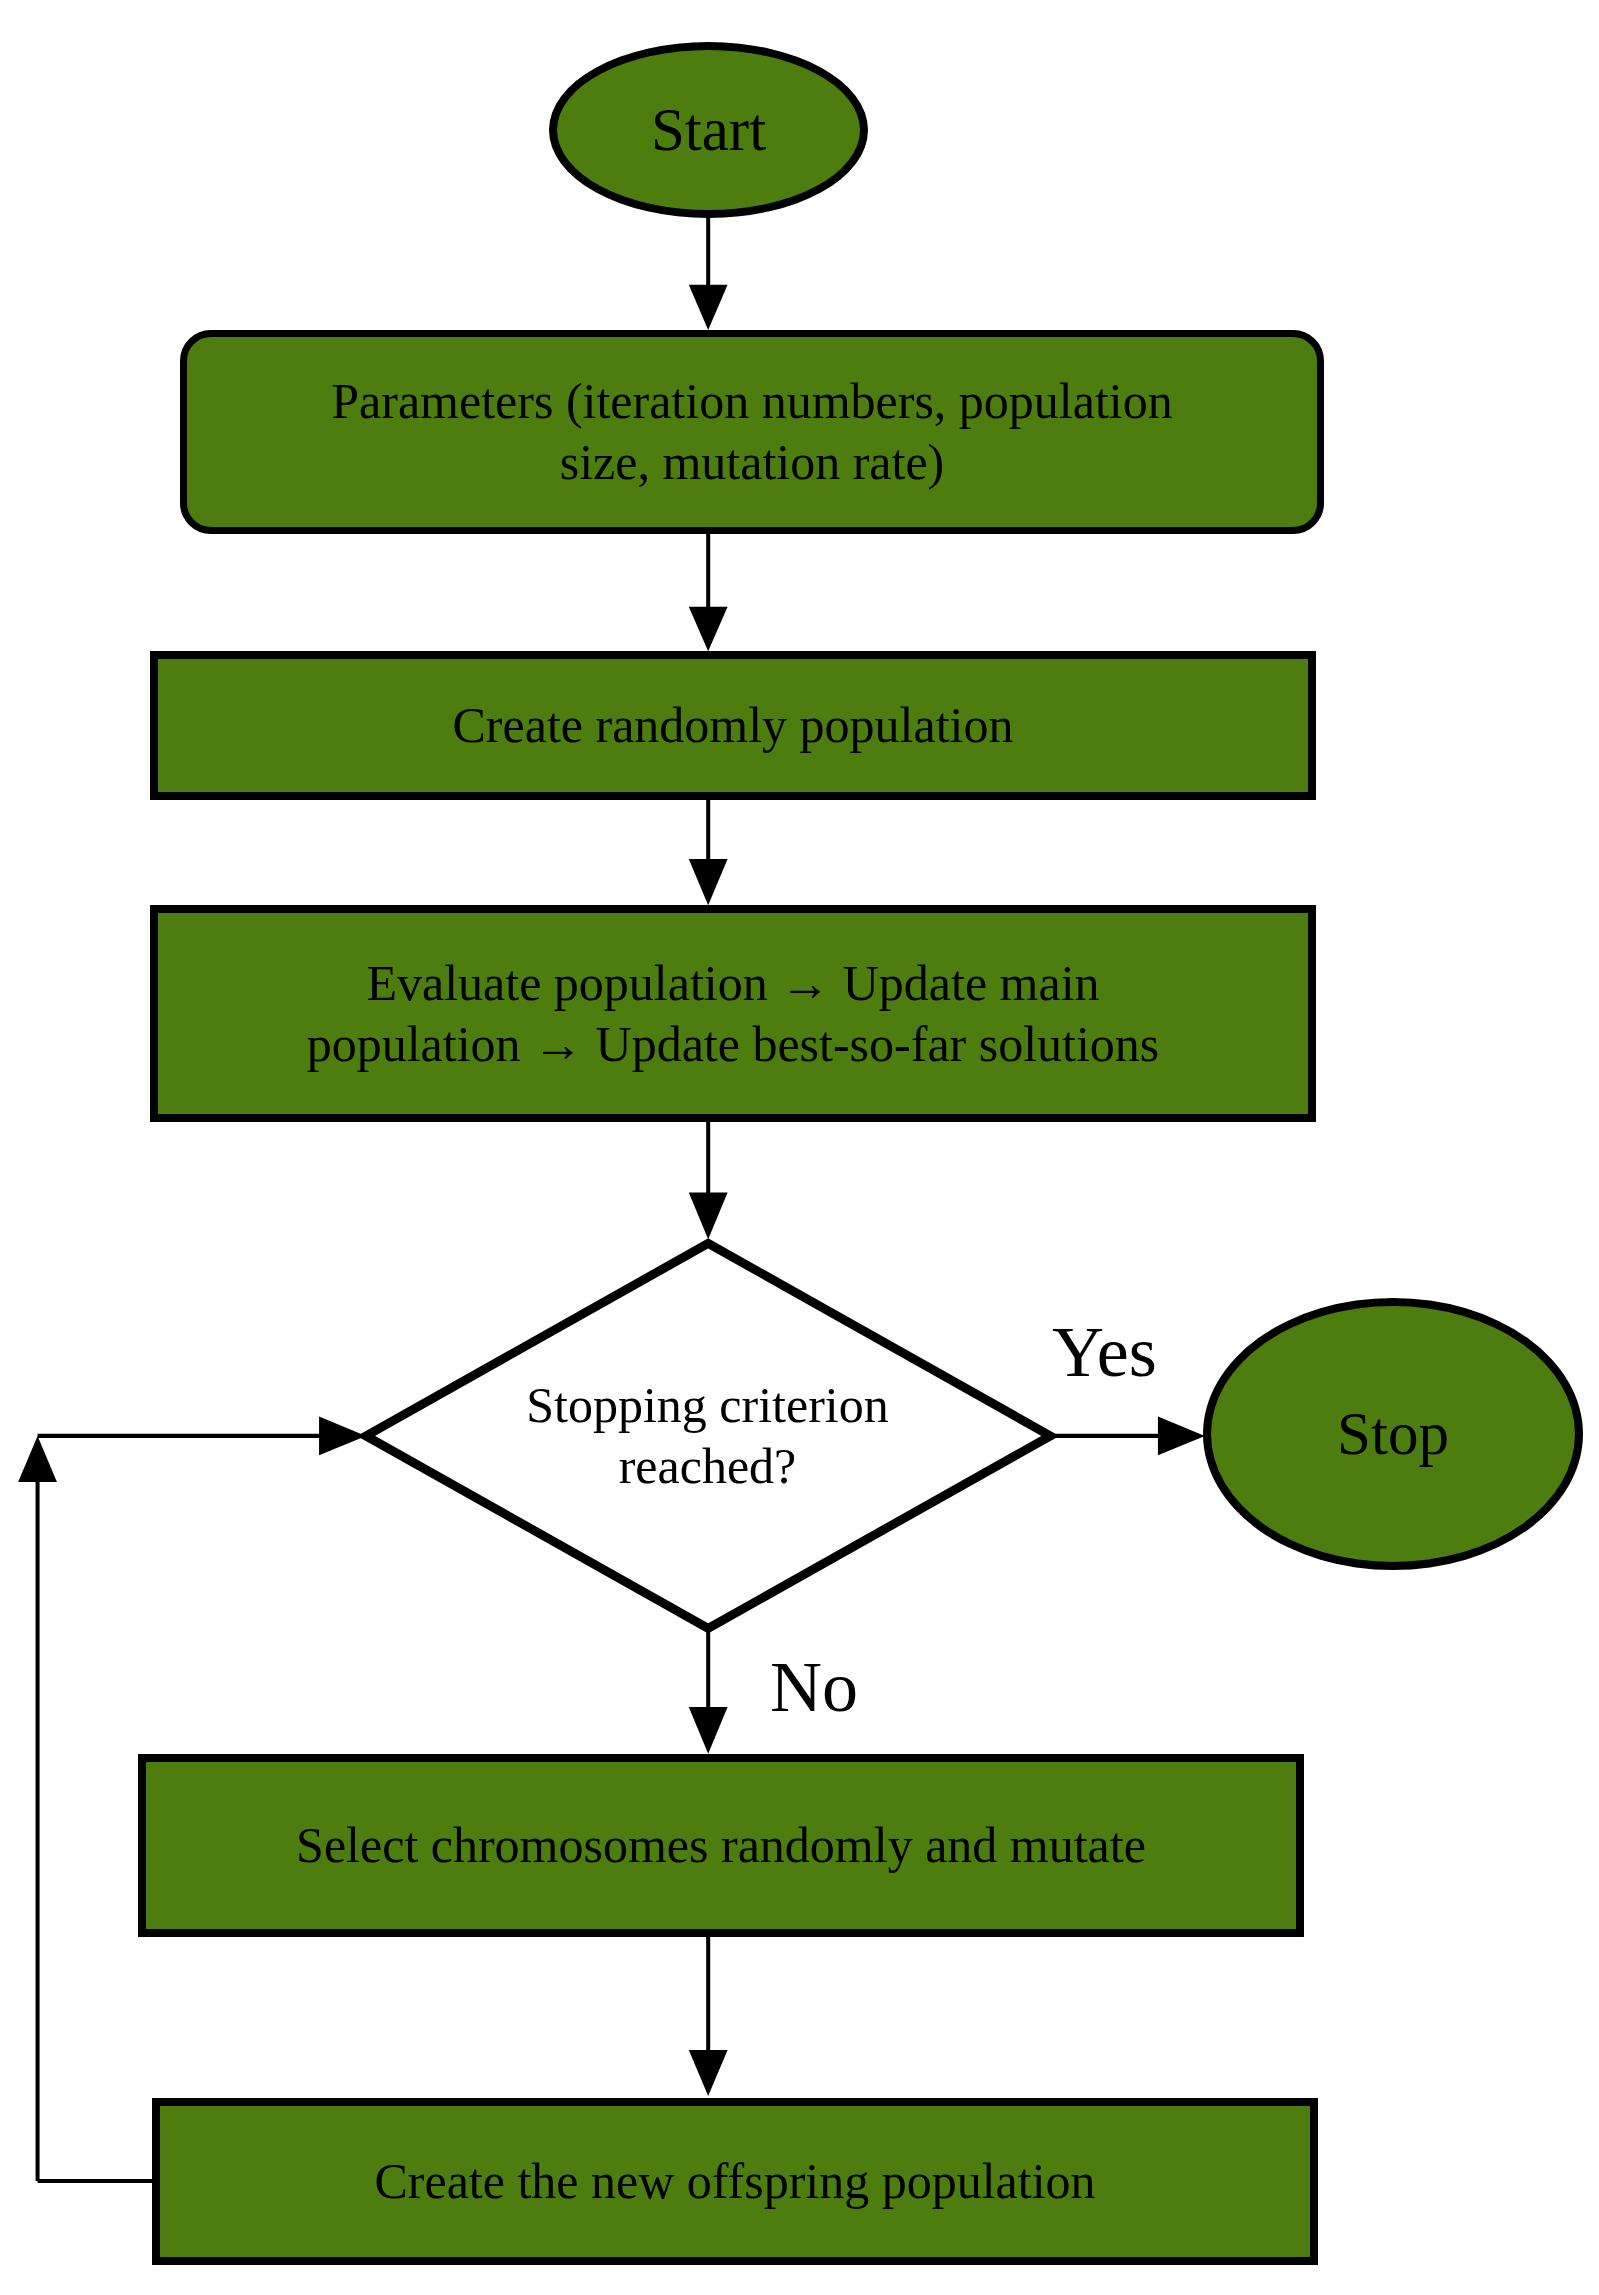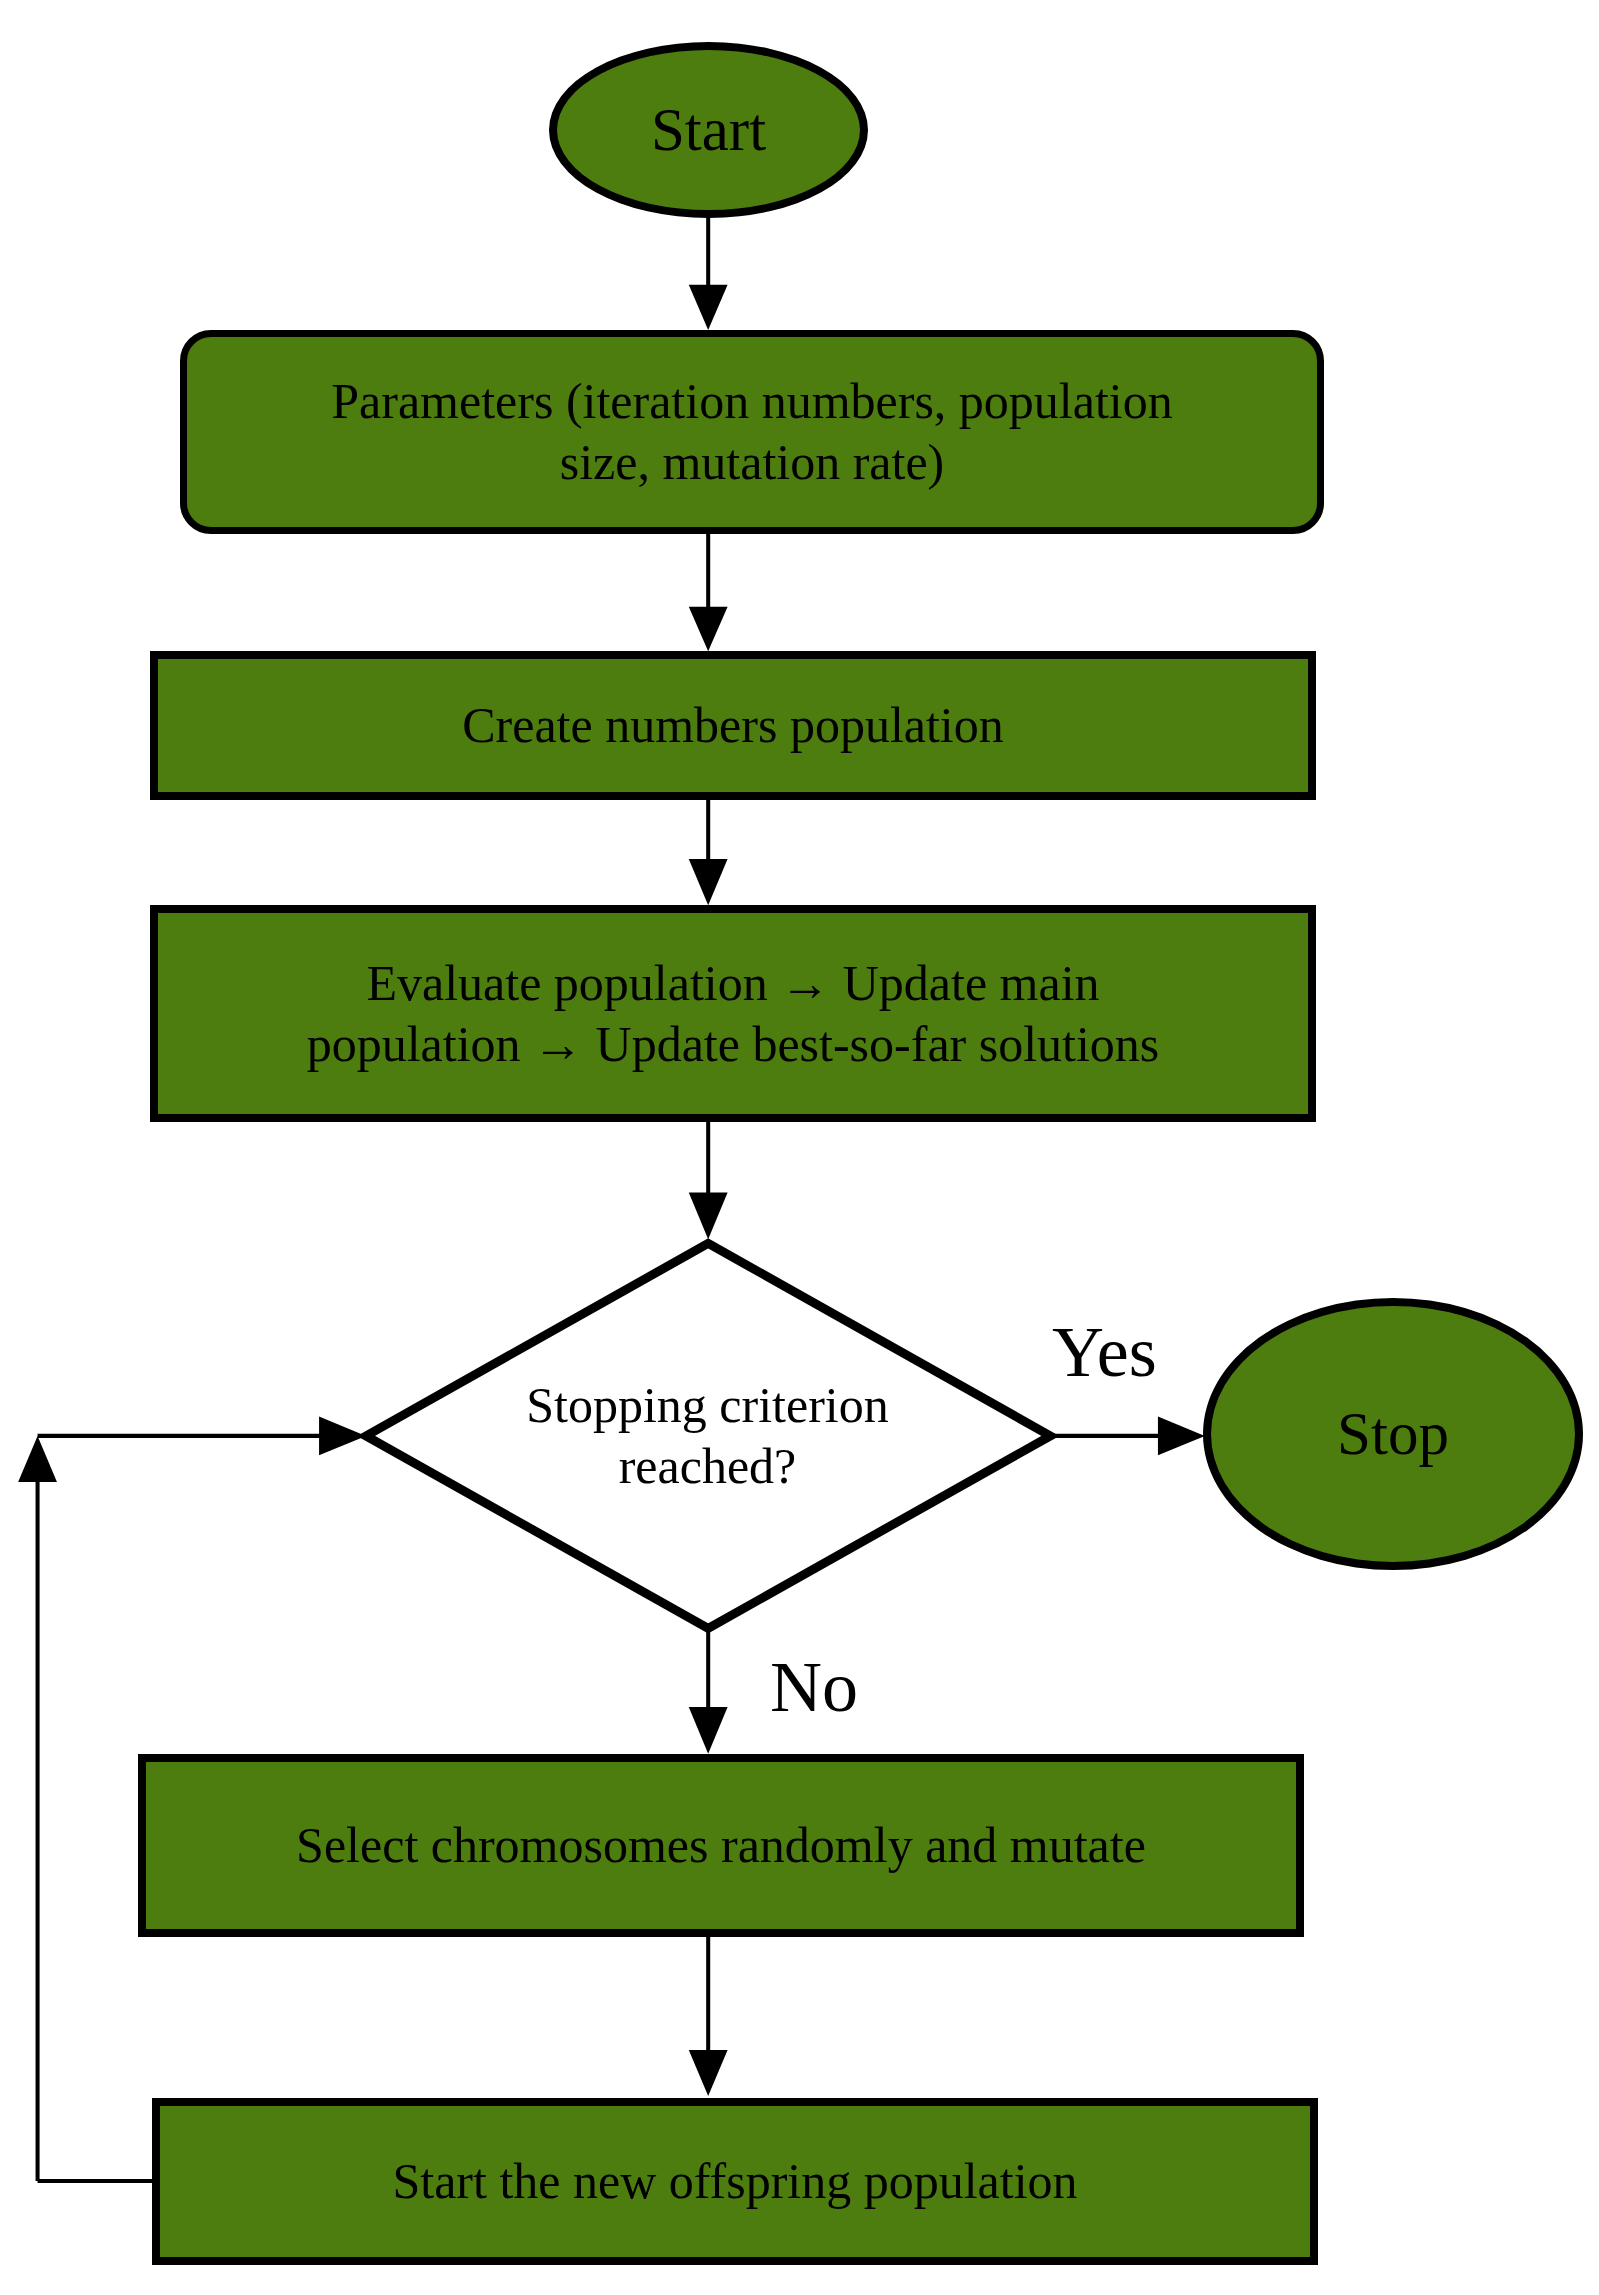--- a/index.html
+++ b/index.html
@@ -106,21 +106,21 @@
   <div class="node terminator" style="left:549px; top:42px; width:319px; height:176px;">
     <span class="node-label big-label">Start</span>
   </div>
 
   <div class="node rounded" style="left:180px; top:330px; width:1144px; height:204px;">
     <span class="node-label">Parameters (iteration numbers, population
 size, mutation rate)</span>
   </div>
 
   <div class="node process" style="left:150px; top:651px; width:1166px; height:149px;">
-    <span class="node-label">Create numbers population</span>
+    <span class="node-label">Create randomly population</span>
   </div>
 
   <div class="node process" style="left:150px; top:905px; width:1166px; height:217px;">
     <span class="node-label">Evaluate population → Update main
 population → Update best-so-far solutions</span>
   </div>
 
   <div class="decision-label-wrap" style="left:384px; top:1327px; width:647px; height:218px;">
     <span class="node-label">Stopping criterion
 reached?</span>
@@ -132,17 +132,17 @@
     <span class="node-label big-label">Stop</span>
   </div>
 
   <span class="edge-label" style="left:770px; top:1651px;">No</span>
 
   <div class="node process" style="left:138px; top:1754px; width:1166px; height:183px;">
     <span class="node-label">Select chromosomes randomly and mutate</span>
   </div>
 
   <div class="node process" style="left:152px; top:2098px; width:1166px; height:167px;">
-    <span class="node-label">Start the new offspring population</span>
+    <span class="node-label">Create the new offspring population</span>
   </div>
 
 </div>
 
 
 </body></html>

